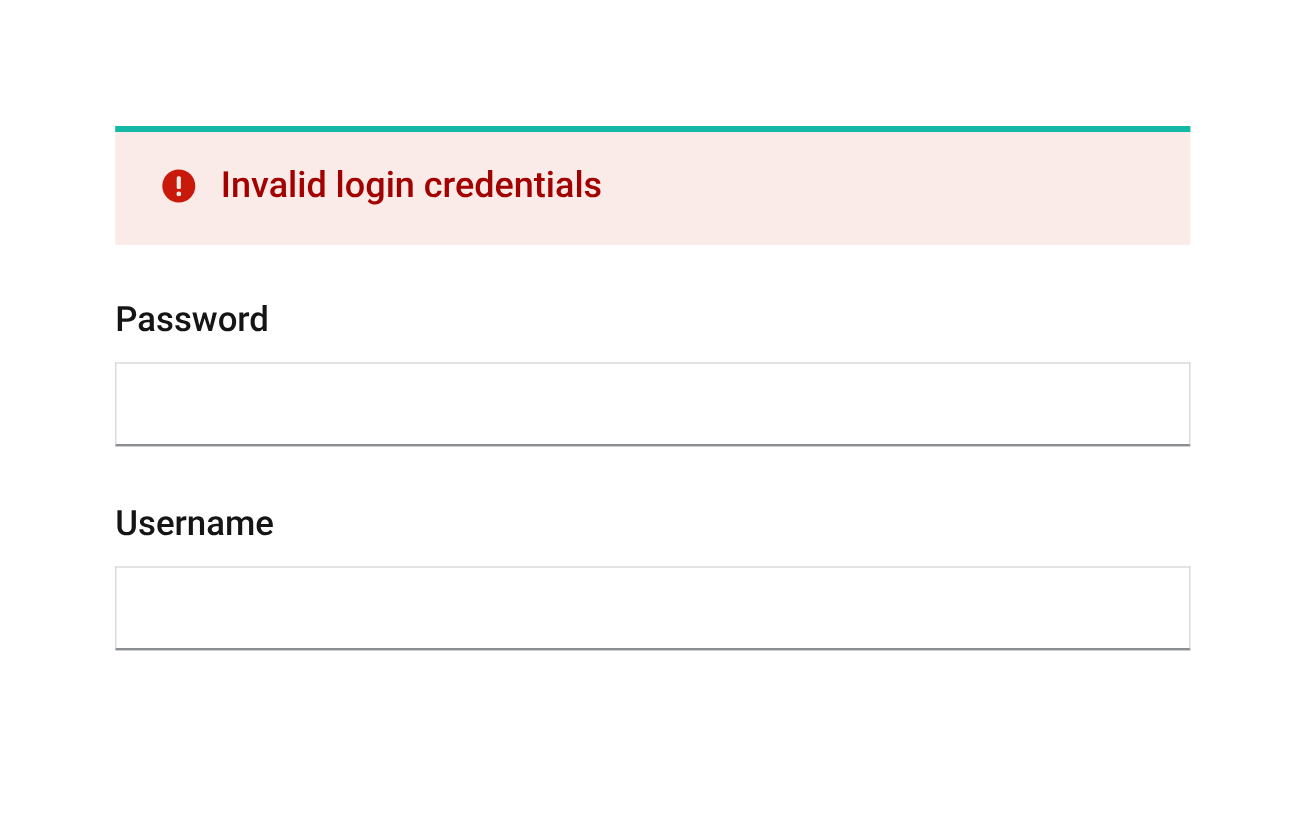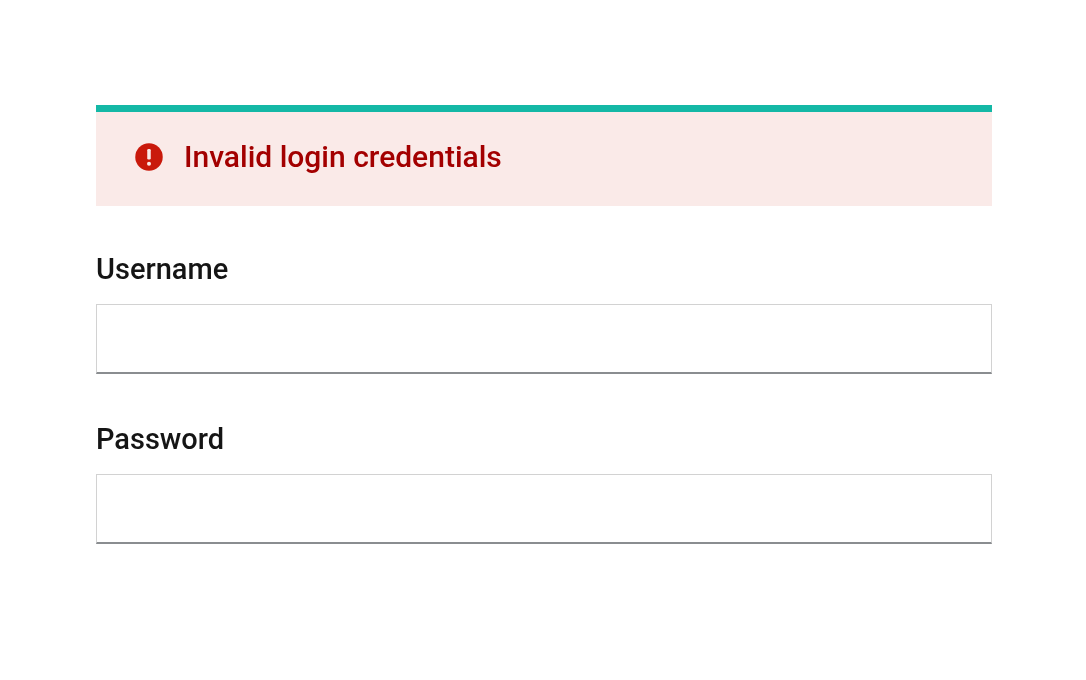--- a/index.html
+++ b/index.html
@@ -12,21 +12,21 @@
       background: #ffffff;
       width: 1086px;
       height: 680px;
       padding: 0;
     }
     .container {
       padding: 105px 94px 0 96px;
     }
     .alert-banner {
       background: #faeae8;
-      border-top: 7px solid #14b8a6;
+      border-top: 5px solid #14b8a6;
       padding: 30px 38px 34px 38px;
       display: flex;
       align-items: center;
       gap: 20px;
       margin-bottom: 46px;
     }
     .alert-icon {
       width: 30px;
       height: 30px;
       flex-shrink: 0;
@@ -67,21 +67,21 @@
       <svg viewBox="0 0 24 24" width="30" height="30" fill="#c9190b">
         <circle cx="12" cy="12" r="11"></circle>
         <rect x="10.6" y="5.5" width="2.8" height="8.5" fill="#faeae8" rx="1"></rect>
         <circle cx="12" cy="17.3" r="1.6" fill="#faeae8"></circle>
       </svg>
     </span>
     <span class="alert-text">Invalid login credentials</span>
   </div>
 
   <div class="form-group">
-    <label class="form-label">Username</label>
-    <input type="text" class="form-input" value="" style="">
+    <label class="form-label">Password</label>
+    <input type="password" class="form-input" value="" style="">
   </div>
 
   <div class="form-group">
-    <label class="form-label">Password</label>
-    <input type="password" class="form-input" value="" style="">
+    <label class="form-label">Username</label>
+    <input type="text" class="form-input" value="" style="">
   </div>
 </div>
 
 </body></html>

